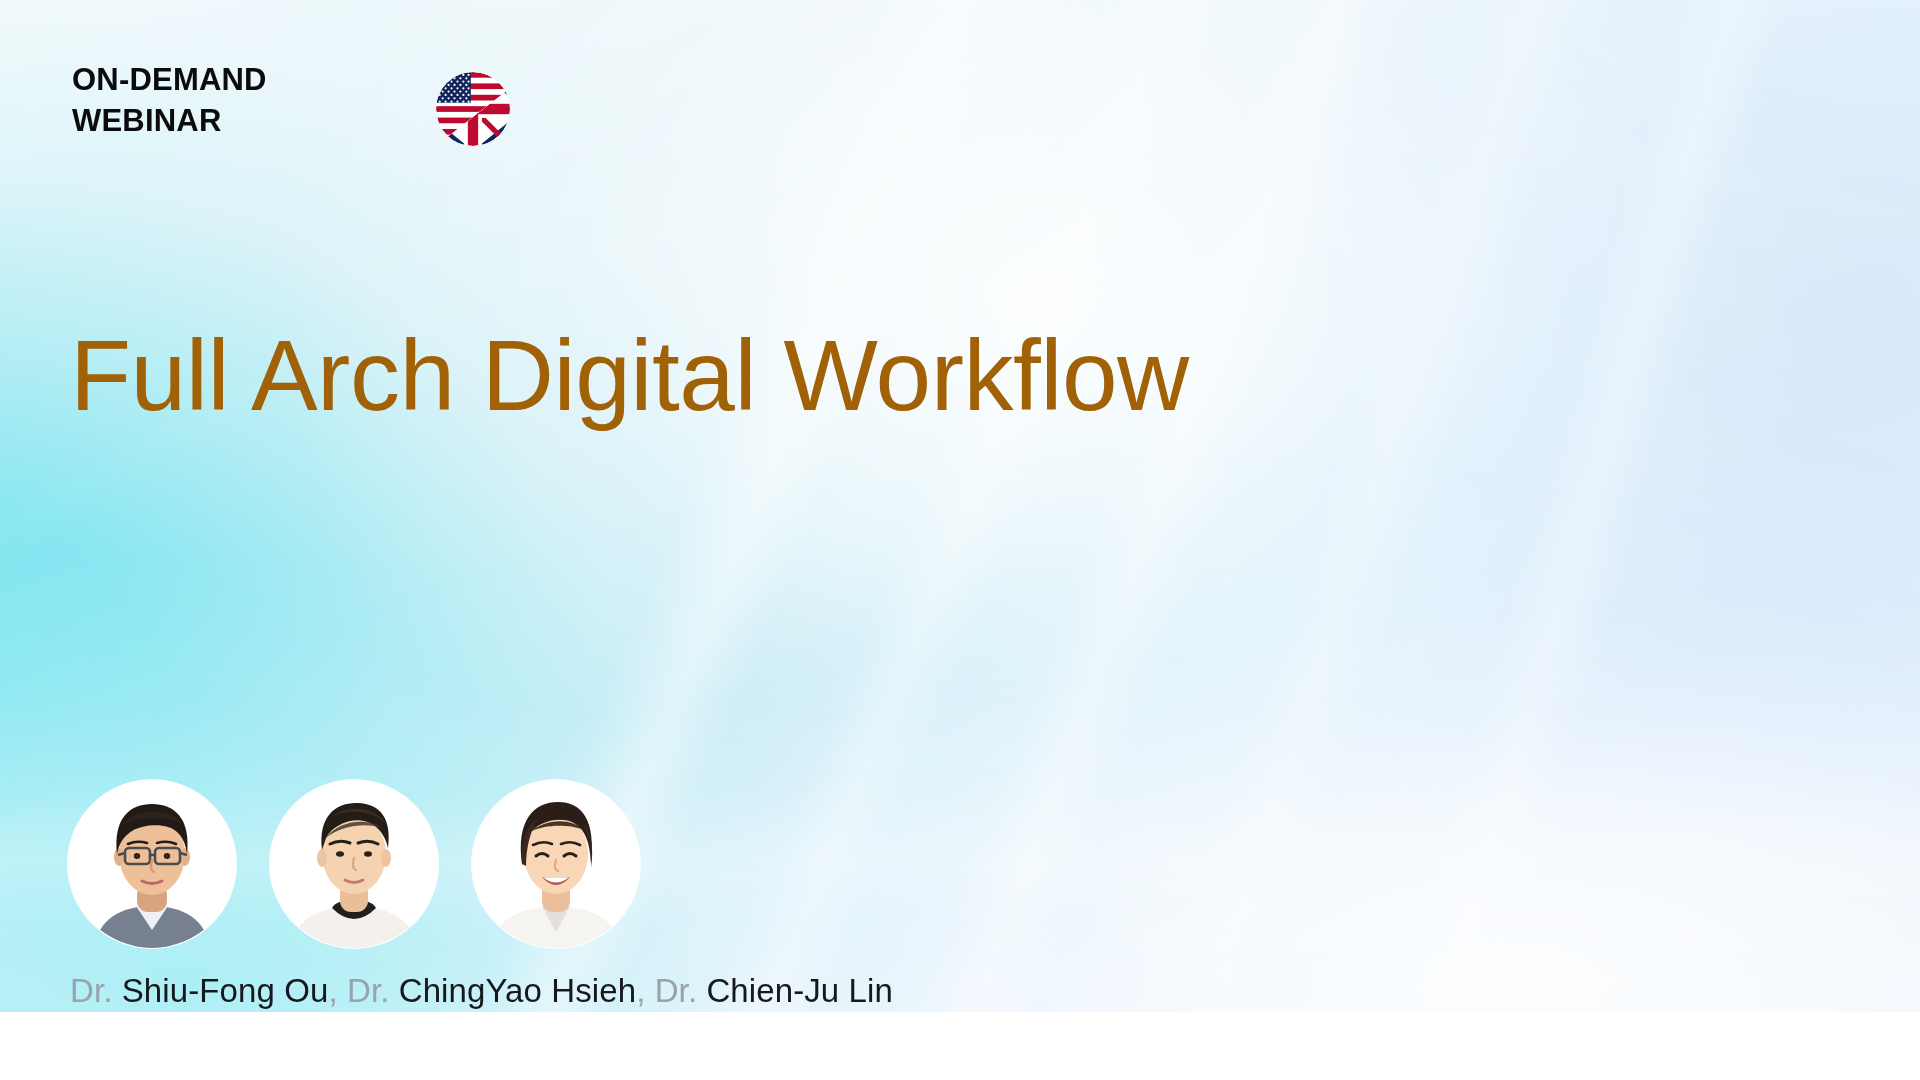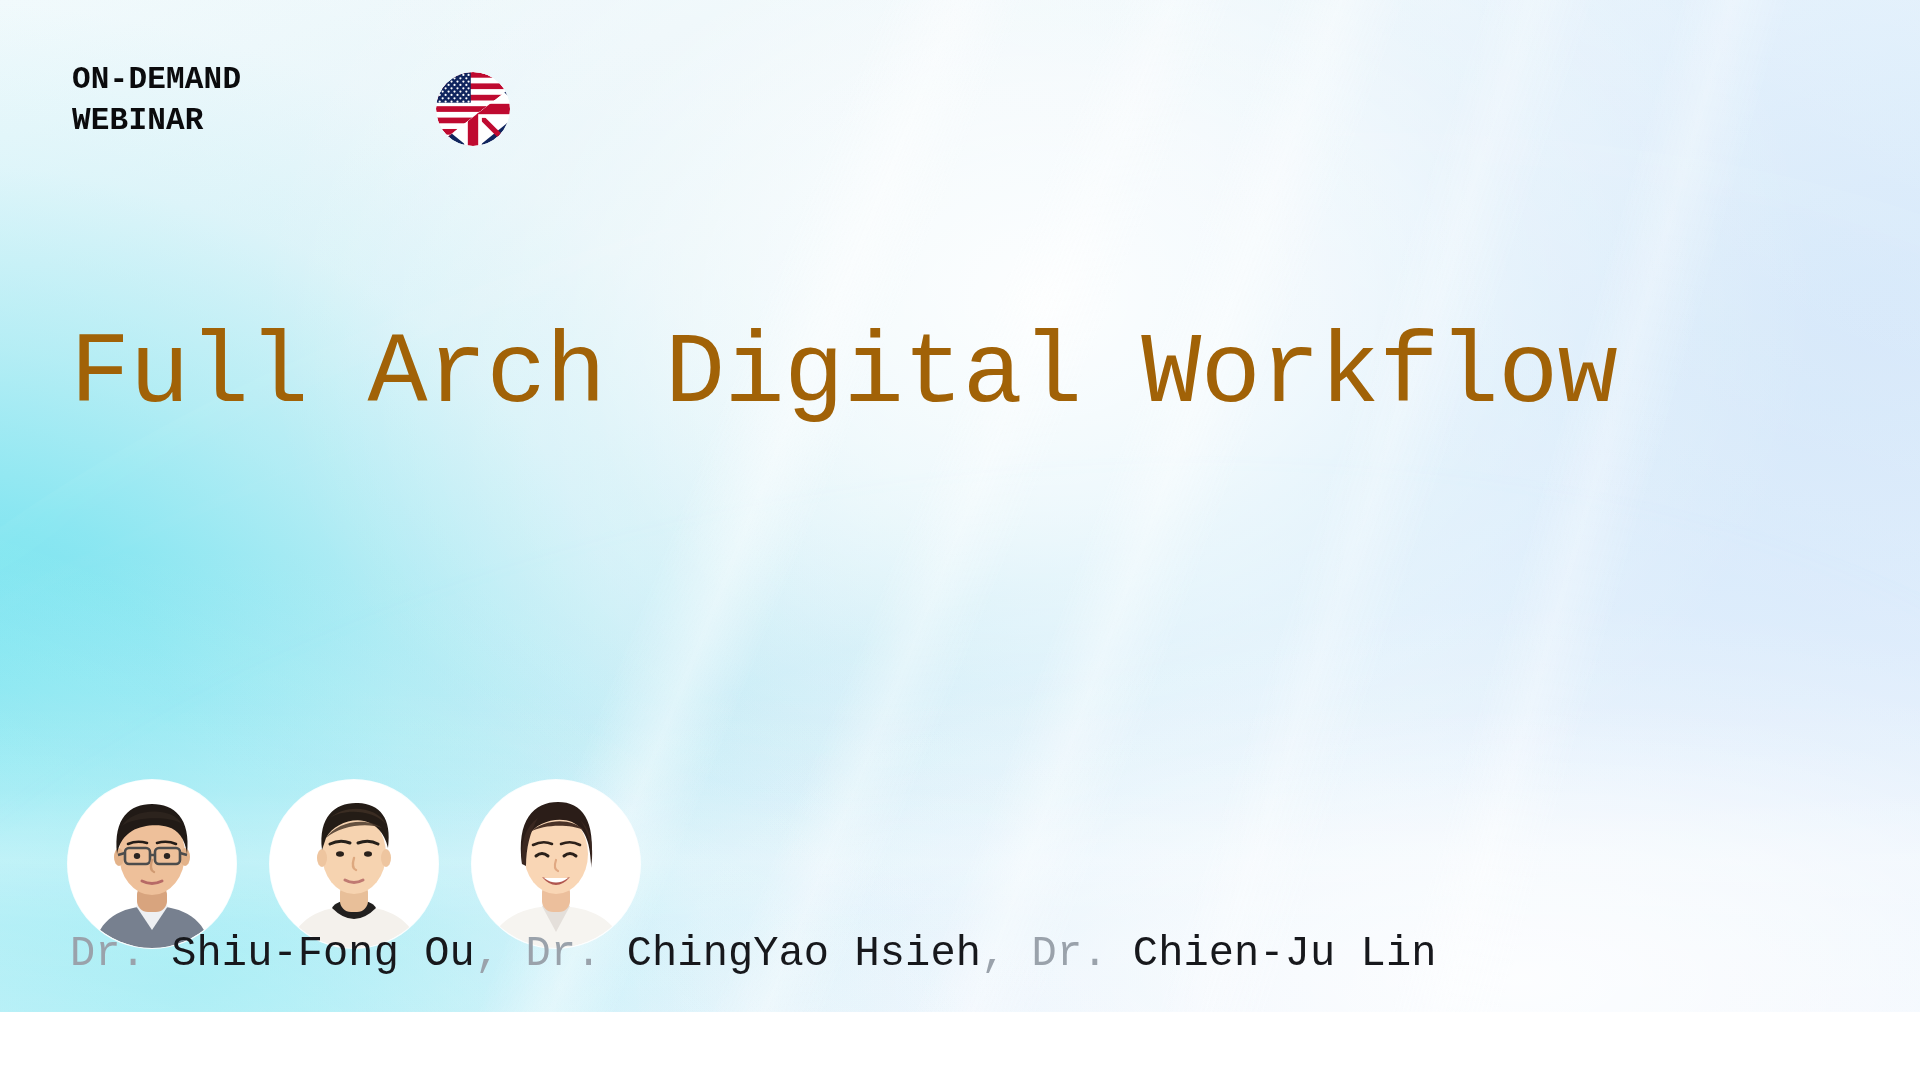--- a/index.html
+++ b/index.html
@@ -11,21 +11,20 @@
     overflow: hidden;
     font-family: "Liberation Sans", sans-serif;
   }
 
   #slide {
     position: relative;
     width: 1920px;
     height: 1012px;
     overflow: hidden;
     background: #eef6fb;
-    font-family: Liberation Mono, monospace;
   }
 
   
   .bg-layer {
     position: absolute;
     inset: 0;
     pointer-events: none;
   }
 
   
@@ -214,22 +213,22 @@
     border-radius: 50%;
     overflow: hidden;
     background: #ffffff;
     box-shadow: 0 0 0 1px rgba(255,255,255,0.9);
   }
   .avatar svg { display: block; width: 100%; height: 100%; }
 
   .speaker-names {
     position: absolute;
     left: 70px;
-    top: 930px;
-    font-size: 42px;
+    top: 972px;
+    font-size: 33px;
     font-weight: 400;
     letter-spacing: 0.1px;
     color: #17181c;
     white-space: nowrap;
   }
   .speaker-names .honorific { color: #9aa2ab; }
   .speaker-names .sep { color: #9aa2ab; }
 </style>
 </head>
 <body>

